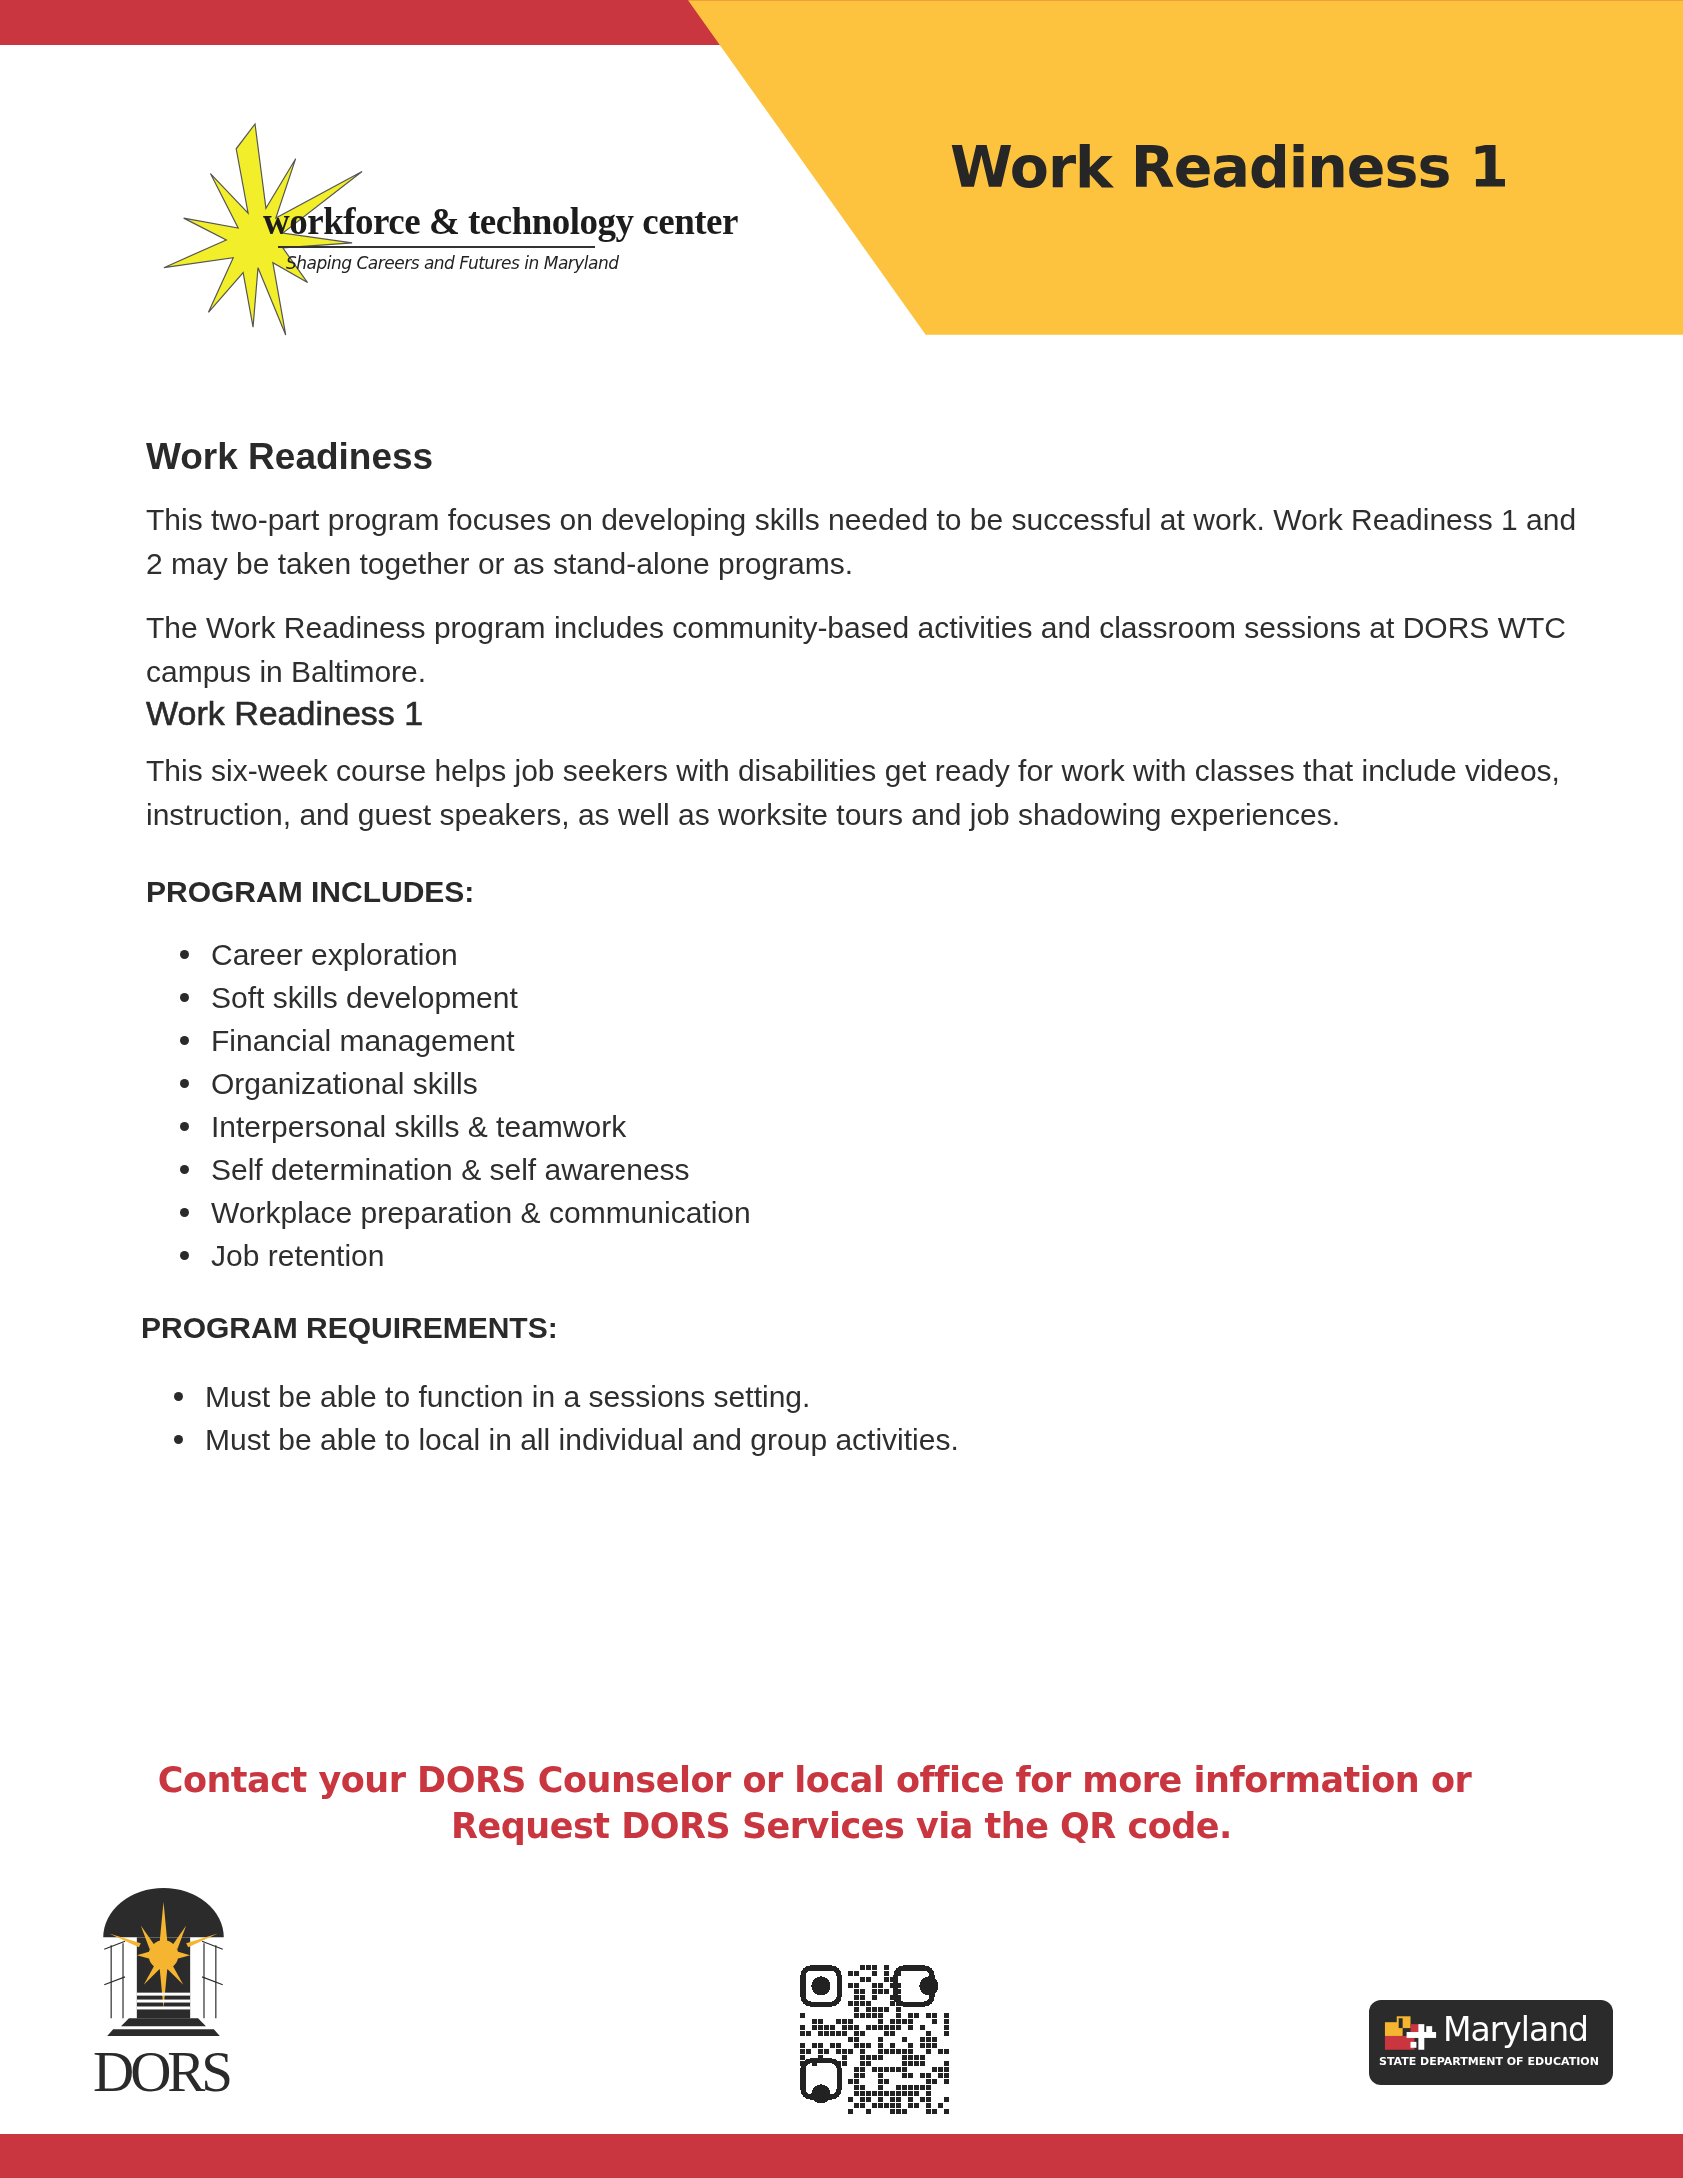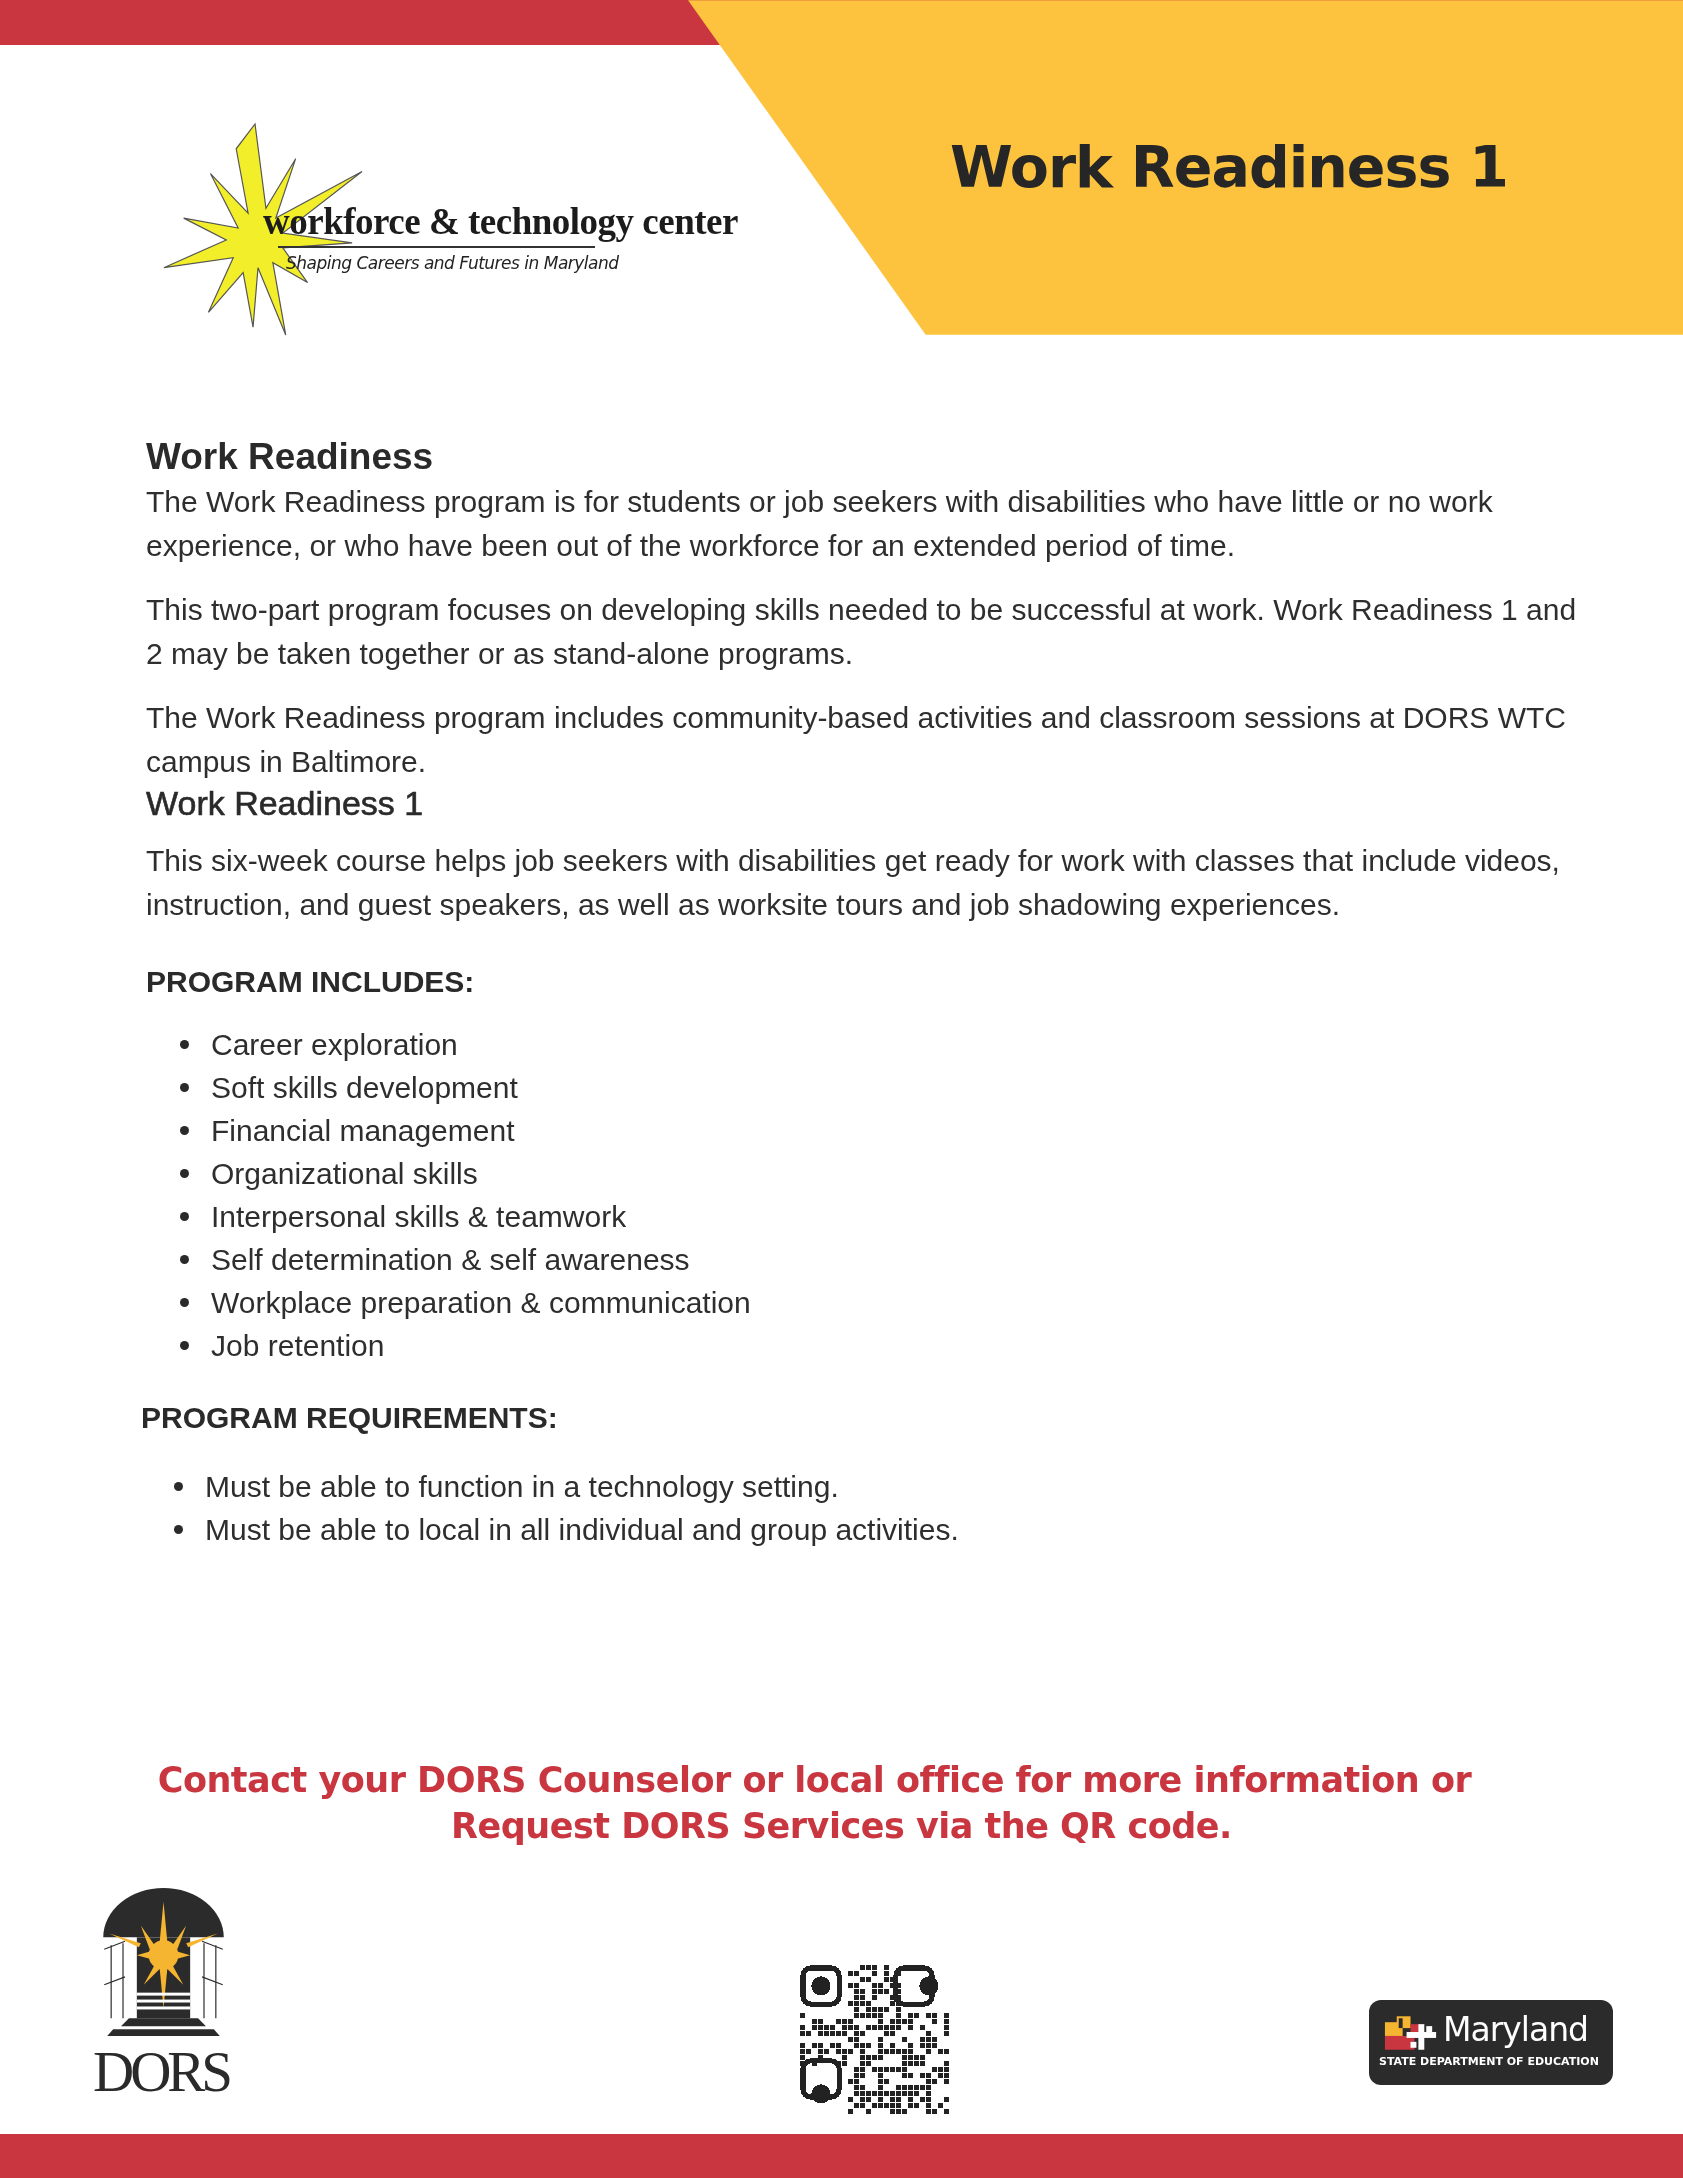--- a/index.html
+++ b/index.html
@@ -58,42 +58,41 @@
   <svg width="218" height="228" viewBox="0 0 220 230" style="position:absolute;left:0;top:0;">
     <polygon fill="#f2ee2a" stroke="#555" stroke-width="1.2" points="107,5 118,90 148,40 128,100 215,53 135,115 205,125 135,130 160,165 125,145 138,218 110,150 105,210 95,155 60,195 85,140 15,150 78,122 35,100 90,110 62,55 100,95 88,30"></polygon>
   </svg>
   <div class="name">workforce &amp; technology center</div>
   <div class="rule"></div>
   <div class="tag">Shaping Careers and Futures in Maryland</div>
 </div>
 
 <div class="content">
   <h1 class="sec">Work Readiness</h1>
-  <p class="p1">The Work Readiness program is for students or job seekers with disabilities who have little or no work experience, or who have been out of the workforce for an extended period of time.</p>
   <p class="pgap">This two-part program focuses on developing skills needed to be successful at work. Work Readiness 1 and 2 may be taken together or as stand-alone programs.</p>
   <p class="pgap">The Work Readiness program includes community-based activities and classroom sessions at DORS WTC campus in Baltimore.</p>
 
   <h2 class="sec h2-wr1">Work Readiness 1</h2>
   <p class="wr1-p">This six-week course helps job seekers with disabilities get ready for work with classes that include videos, instruction, and guest speakers, as well as worksite tours and job shadowing experiences.</p>
 
   <div class="label">PROGRAM INCLUDES:</div>
   <ul>
     <li><span class="bullet"></span><span>Career exploration</span></li>
     <li><span class="bullet"></span><span>Soft skills development</span></li>
     <li><span class="bullet"></span><span>Financial management</span></li>
     <li><span class="bullet"></span><span>Organizational skills</span></li>
     <li><span class="bullet"></span><span>Interpersonal skills &amp; teamwork</span></li>
     <li><span class="bullet"></span><span>Self determination &amp; self awareness</span></li>
     <li><span class="bullet"></span><span>Workplace preparation &amp; communication</span></li>
     <li><span class="bullet"></span><span>Job retention</span></li>
   </ul>
 
   <div class="label req-label">PROGRAM REQUIREMENTS:</div>
   <ul class="req">
-    <li><span class="bullet"></span><span>Must be able to function in a technology setting.</span></li>
+    <li><span class="bullet"></span><span>Must be able to function in a sessions setting.</span></li>
     <li><span class="bullet"></span><span>Must be able to local in all individual and group activities.</span></li>
   </ul>
 </div>
 
 <div class="cta">
   <span class="l1">Contact your DORS Counselor or local office for more information or</span>
   <span>Request DORS Services via the QR code.</span>
 </div>
 
 <div class="dors-logo">

